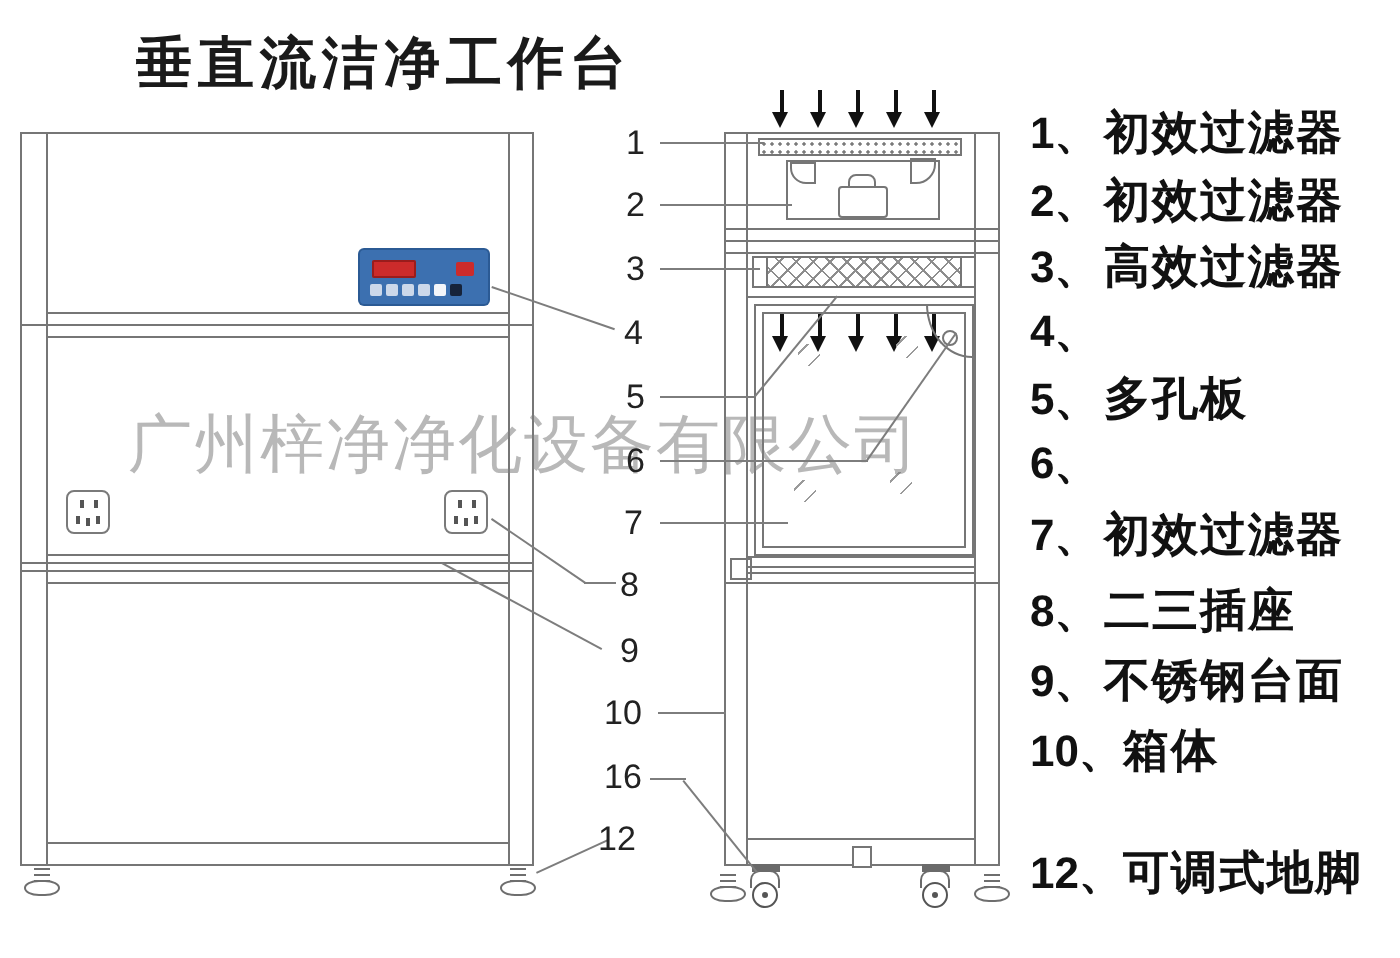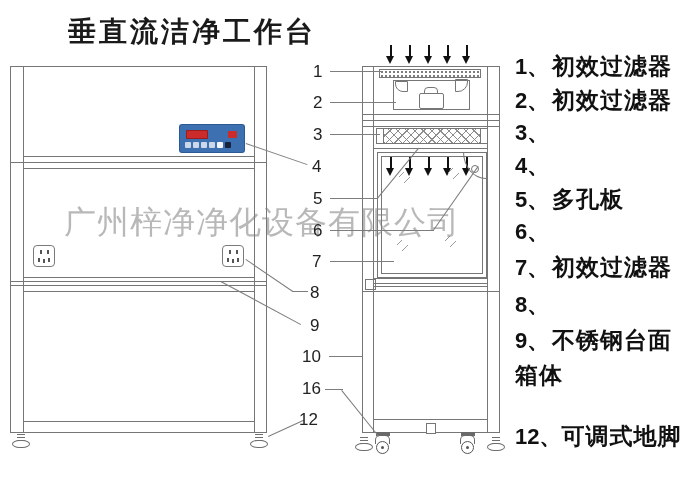--- a/index.html
+++ b/index.html
@@ -235,43 +235,46 @@
     <div class="lr" style="top:51px">
         <span class="ln">1、</span>
         <span class="ll">初效过滤器</span>
       </div>
     <div class="lr" style="top:85px">
         <span class="ln">2、</span>
         <span class="ll">初效过滤器</span>
       </div>
     <div class="lr" style="top:118px">
         <span class="ln">3、</span>
+        <span class="ll">高效过滤器</span>
       </div>
     <div class="lr" style="top:151px">
         <span class="ln">4、</span>
       </div>
     <div class="lr" style="top:184px">
         <span class="ln">5、</span>
         <span class="ll">多孔板</span>
       </div>
     <div class="lr" style="top:217px">
         <span class="ln">6、</span>
       </div>
     <div class="lr" style="top:252px">
         <span class="ln">7、</span>
         <span class="ll">初效过滤器</span>
       </div>
     <div class="lr" style="top:290px">
         <span class="ln">8、</span>
+        <span class="ll">二三插座</span>
       </div>
     <div class="lr" style="top:325px">
         <span class="ln">9、</span>
         <span class="ll">不锈钢台面</span>
       </div>
     <div class="lr" style="top:360px">
+        <span class="ln">10、</span>
         <span class="ll">箱体</span>
       </div>
     <div class="lr" style="top:421px">
         <span class="ln">12、</span>
         <span class="ll">可调式地脚</span>
       </div>
   </div>
 
 </div>
 

